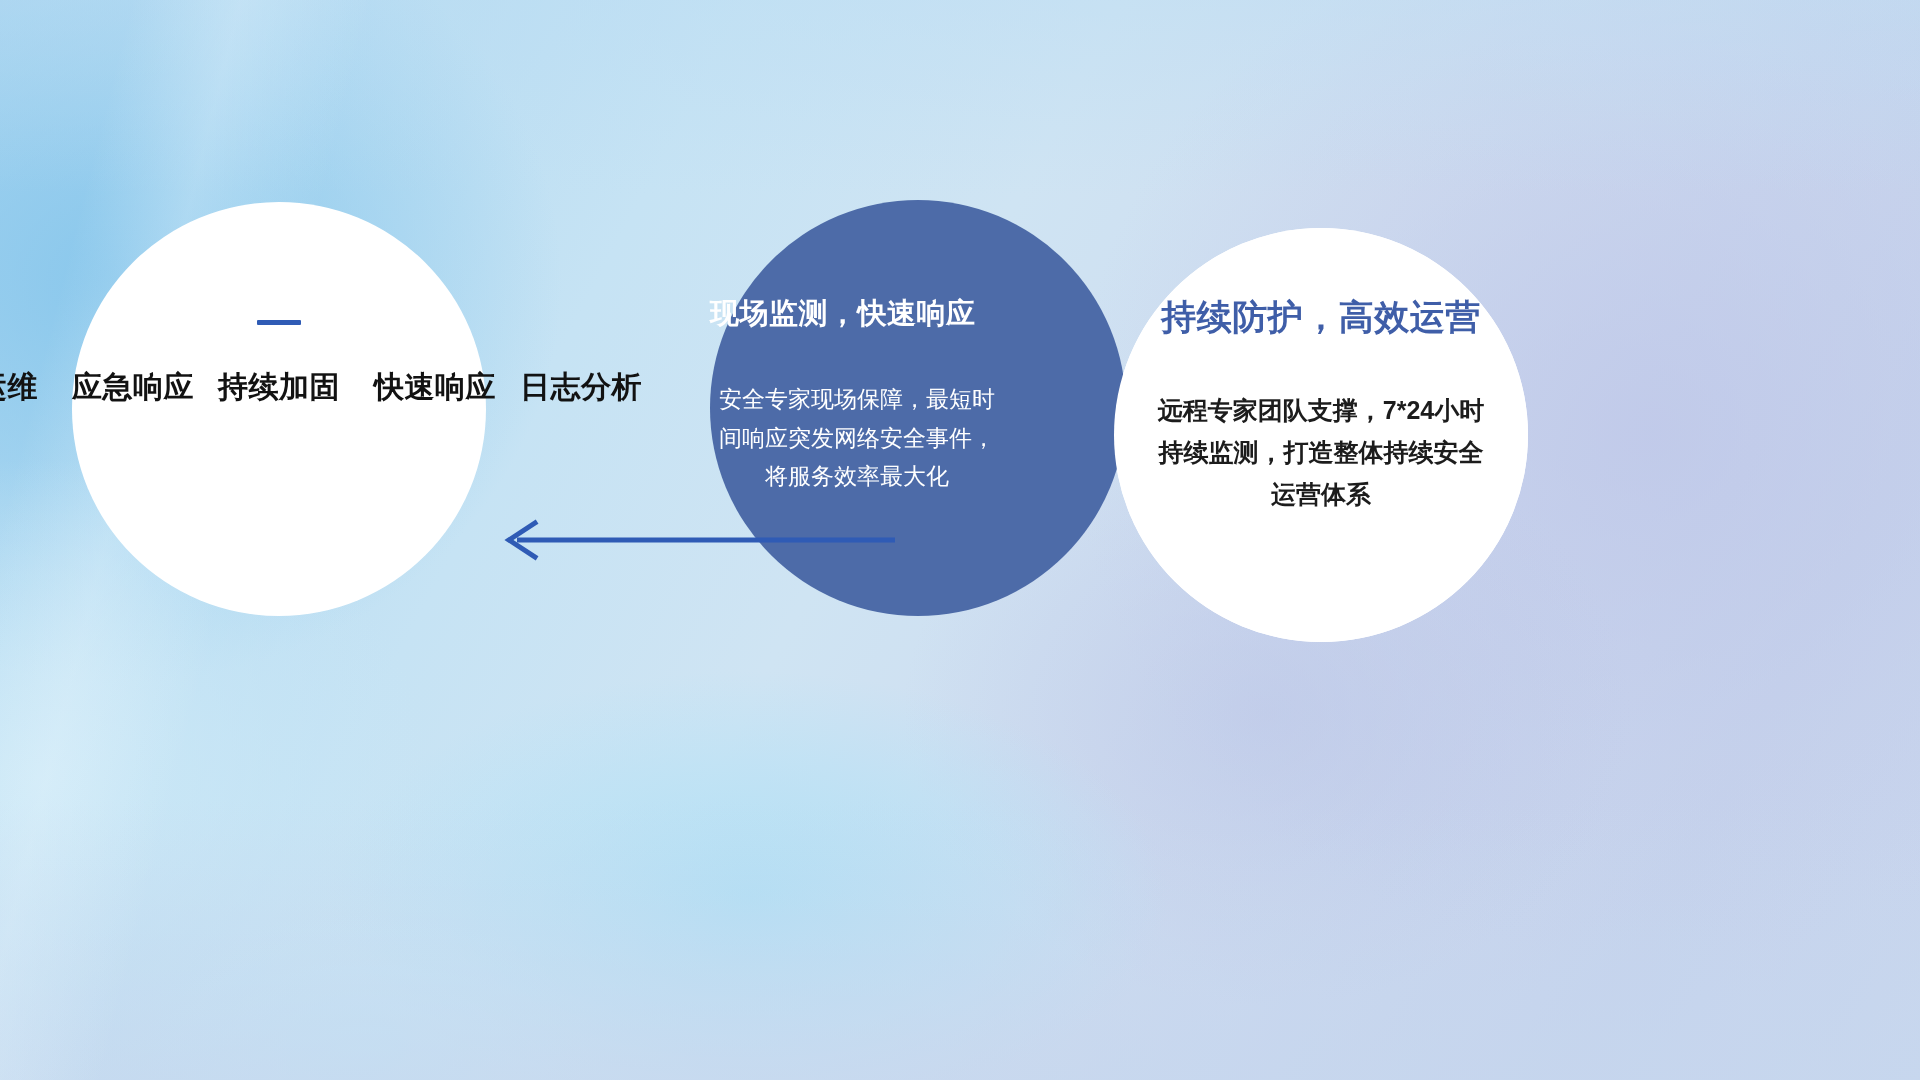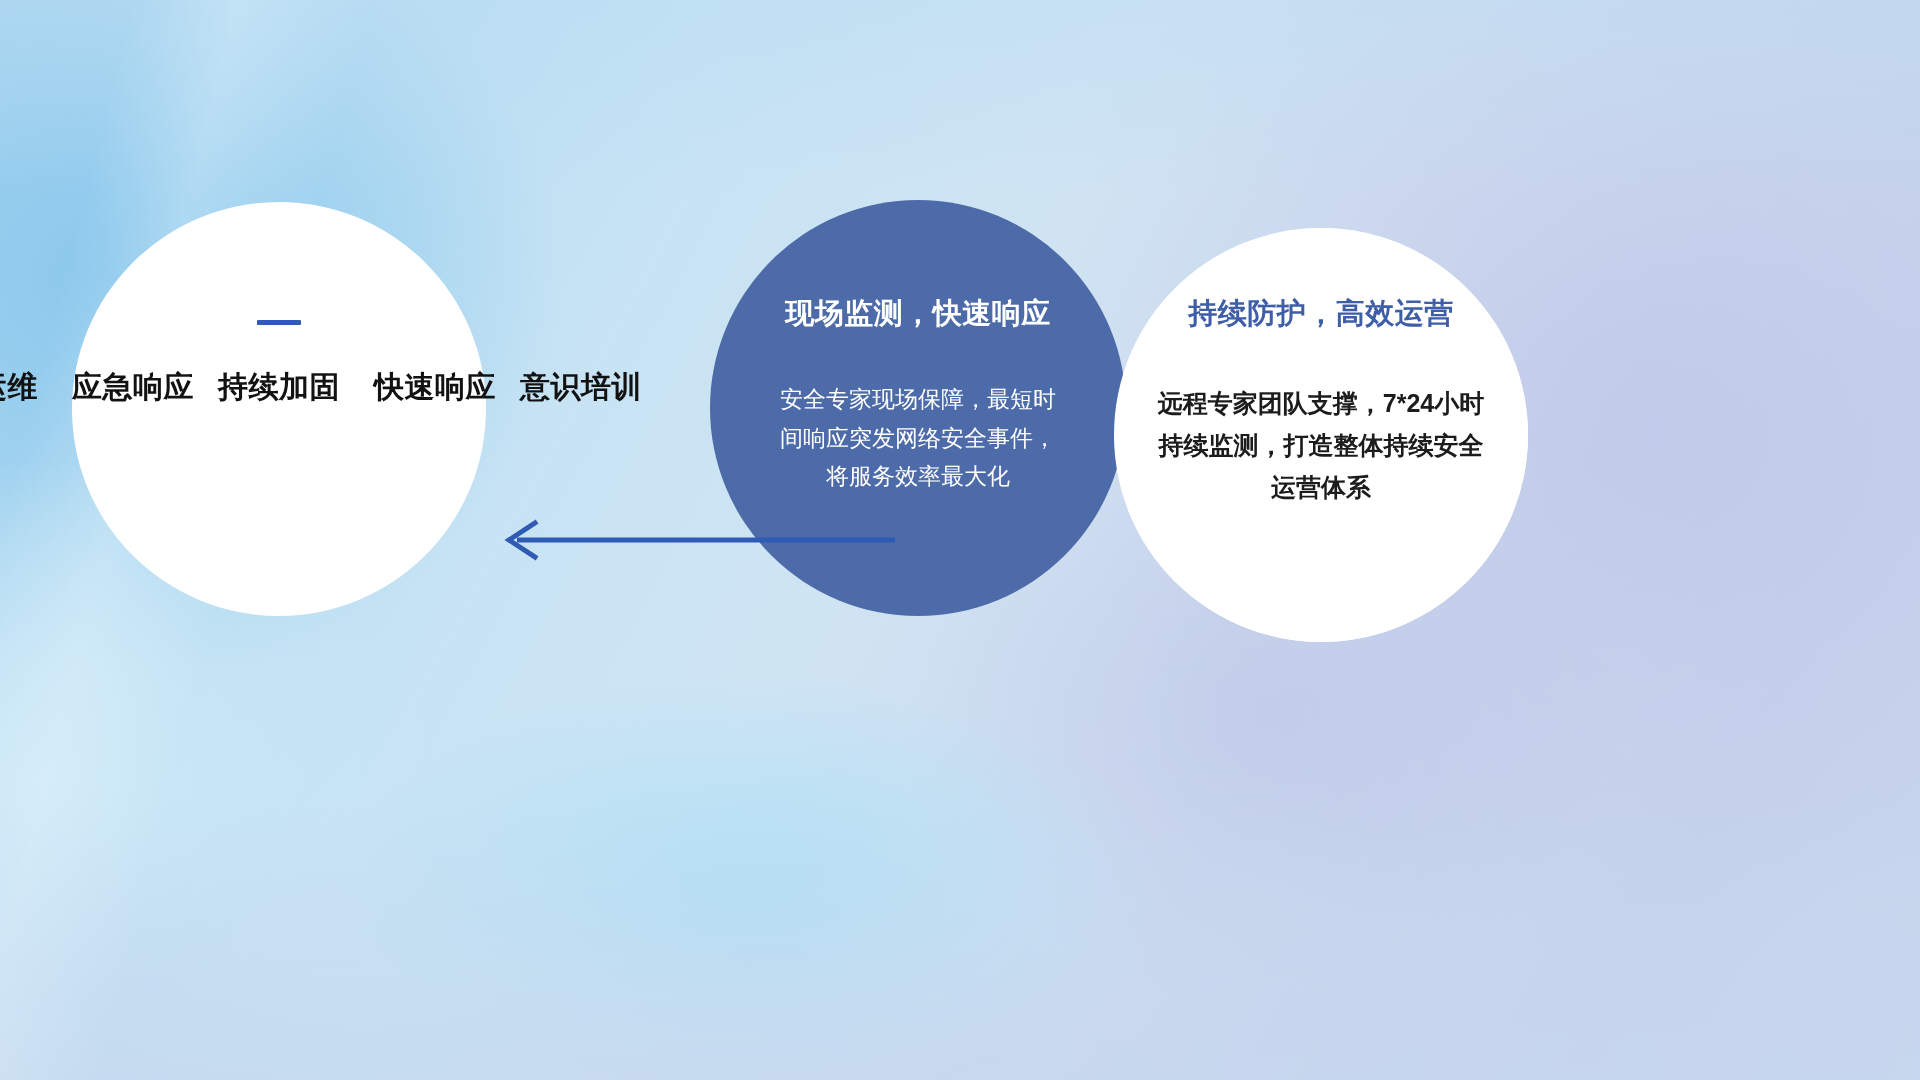--- a/index.html
+++ b/index.html
@@ -144,21 +144,20 @@
   }
   .left-row.single { justify-content: center; }
 
   
   .mid-inner {
     position: absolute;
     left: 0; top: 0;
     width: 416px; height: 416px;
     display: flex;
     flex-direction: column;
-    align-items: center;
   }
   #middle-title {
     margin-top: 94px;
     color: #ffffff;
     font-size: 29px;
     font-weight: bold;
     letter-spacing: 0.5px;
     white-space: nowrap;
   }
   #middle-body {
@@ -176,21 +175,21 @@
     position: absolute;
     left: 0; top: 0;
     width: 414px; height: 414px;
     display: flex;
     flex-direction: column;
     align-items: center;
   }
   #right-title {
     margin-top: 66px;
     color: #3f5ea8;
-    font-size: 29px;
+    font-size: 35px;
     font-weight: bold;
     letter-spacing: 0.5px;
     white-space: nowrap;
   }
   #right-body {
     margin-top: 48px;
     width: 348px;
     color: #1c1c1c;
     font-size: 25px;
     line-height: 1.68;
@@ -235,21 +234,21 @@
           <span>驻场运维</span>
           <span>应急响应</span>
         </div>
 
         <div class="left-row">
           <span>持续加固</span>
           <span>快速响应</span>
         </div>
 
         <div class="left-row single">
-          <span>意识培训</span>
+          <span>日志分析</span>
         </div>
 
       </div>
     </div>
   </div>
 
   <div id="arrow">
     <svg width="400" height="56" viewBox="0 0 400 56">
       <line x1="400" y1="28" x2="22" y2="28" stroke="#2f5bb5" stroke-width="5"></line>
       <polyline points="40,11 14,28 40,45" fill="none" stroke="#2f5bb5" stroke-width="5" stroke-linecap="square"></polyline>

